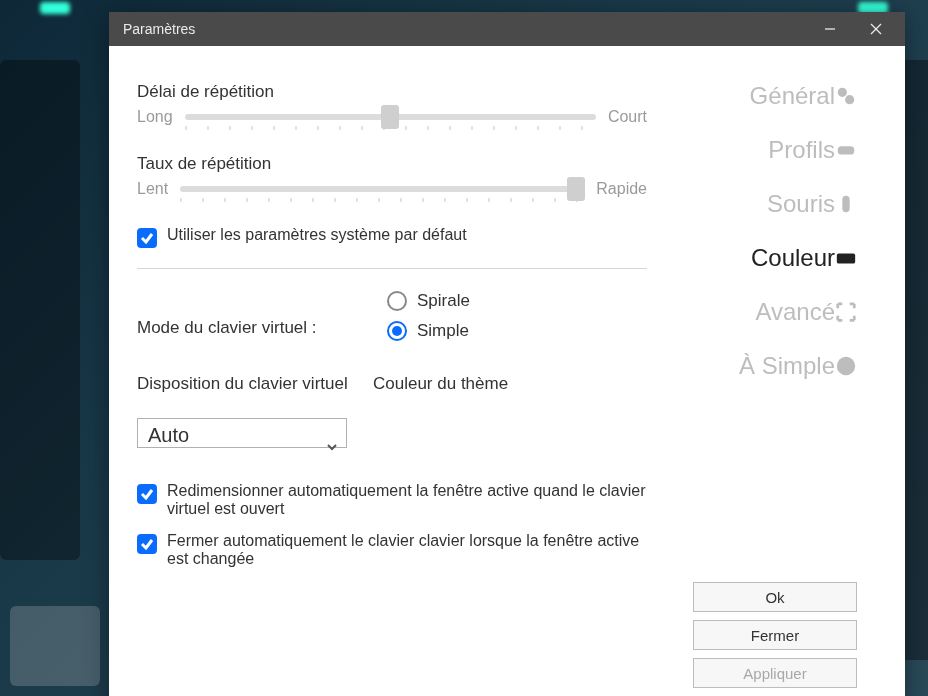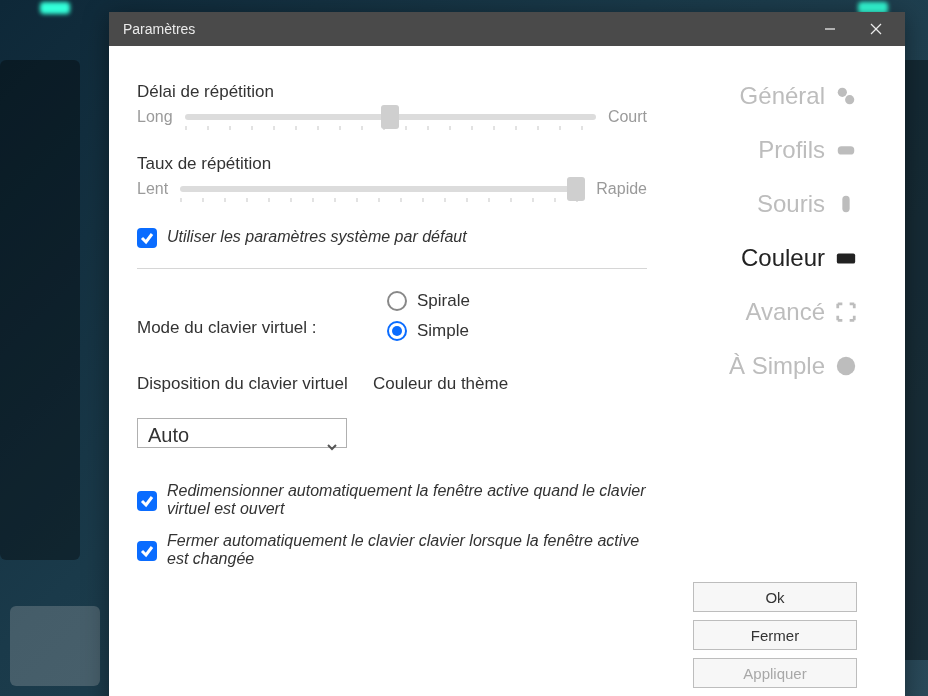--- a/index.html
+++ b/index.html
@@ -61,21 +61,21 @@
     background-image: repeating-linear-gradient(to right, #cfcfcf 0 2px, transparent 2px 22px);
     opacity: 0.6;
   }
   .thumb {
     position: absolute; top: -9px; width: 18px; height: 24px;
     background: #cfcfcf; border-radius: 3px;
     transform: translateX(-50%);
   }
 
   
-  .check-row { display: flex; align-items: center; gap: 10px; margin: 8px 0 14px; font-size: 16px; color: #333; font-style: italic; }
+  .check-row { display: flex; align-items: flex-start; gap: 10px; margin: 8px 0 14px; font-size: 16px; color: #333; }
   .chk {
     flex-shrink: 0;
     width: 20px; height: 20px; border-radius: 4px;
     background: #0a6cff; display: flex; align-items: center; justify-content: center;
     margin-top: 2px;
   }
   .chk svg { stroke: #fff; stroke-width: 3; fill: none; }
 
   hr.divider { border: none; border-top: 1px solid #d6d6d6; margin: 20px 0 22px; }
 
@@ -100,21 +100,21 @@
     height: 30px; border: 1px solid #b0b0b0;
     display: flex; align-items: flex-end; justify-content: space-between;
     padding: 0 8px 0 10px; font-size: 20px; color: #333;
   }
   .chevron { width: 12px; height: 12px; }
   .chevron svg { stroke: #555; stroke-width: 2; fill: none; }
 
   
   .nav { display: flex; flex-direction: column; gap: 26px; align-items: flex-end; }
   .nav-item {
-    display: flex; align-items: center; justify-content: flex-end; gap: 10px;
+    display: flex; align-items: center; justify-content: flex-end; 
     font-size: 24px; color: #bdbdbd;
   }
   .nav-item.active { color: #222; }
   .nav-icon { width: 22px; height: 22px; display: flex; align-items: center; justify-content: center; }
   .nav-icon svg { width: 22px; height: 22px; }
 
   
   .btn-col { margin-top: auto; display: flex; flex-direction: column; gap: 8px; align-items: stretch; }
   .btn {
     height: 30px; border: 1px solid #bdbdbd; background: #f7f7f7;

